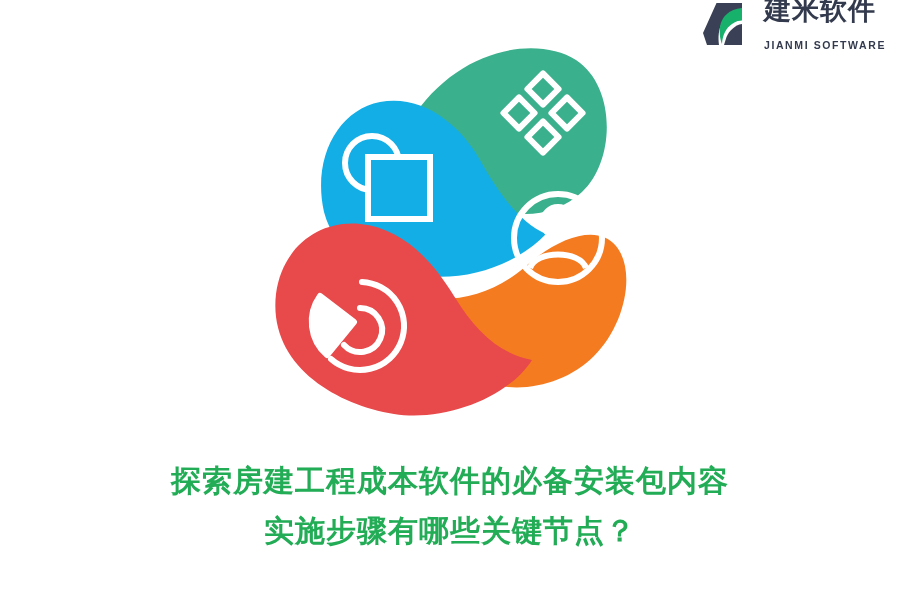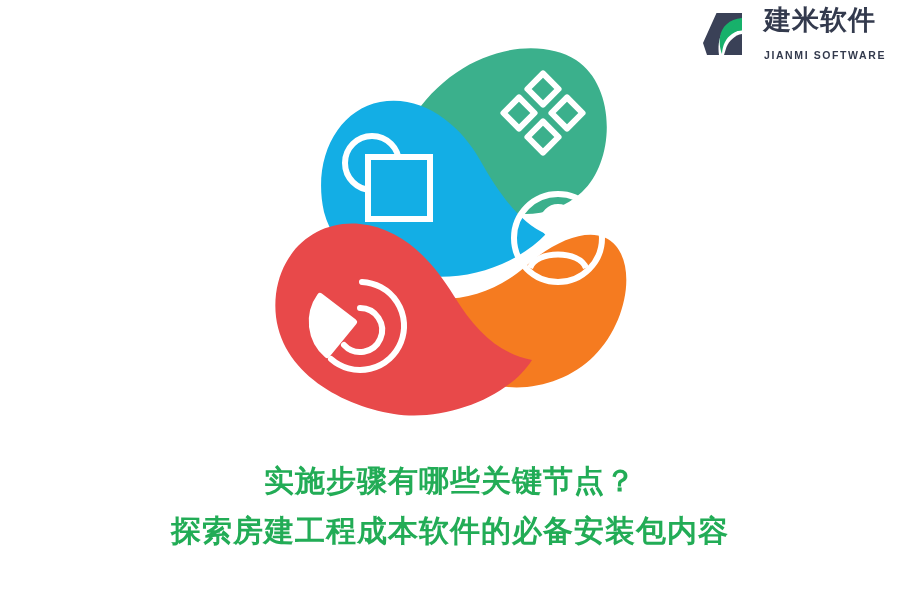--- a/index.html
+++ b/index.html
@@ -11,21 +11,21 @@
     height: 600px;
     background: #ffffff;
     font-family: "Liberation Sans", "DejaVu Sans", sans-serif;
     overflow: hidden;
     position: relative;
   }
 
   
   .brand {
     position: absolute;
-    top: 10px;
+    top: 0px;
     right: 14px;
     display: flex;
     align-items: center;
     gap: 16px;
     height: 48px;
   }
   .brand-mark {
     width: 46px;
     height: 44px;
     flex: 0 0 auto;
@@ -169,15 +169,15 @@
         <path d="M98 240 A 44 44 0 1 1 67 317"></path>
         <path d="M96 266 A 22 22 0 1 1 80 303"></path>
         <path d="M56 254 A 44 44 0 0 0 63 313 L 90 280 Z" fill="#ffffff" stroke="#ffffff" stroke-width="6" stroke-linejoin="round"></path>
       </g>
     </g>
 
   </svg>
 </div>
 
 <div class="headline">
+  <div class="headline-line">探索房建工程成本软件的必备安装包内容</div>
   <div class="headline-line">实施步骤有哪些关键节点？</div>
-  <div class="headline-line">探索房建工程成本软件的必备安装包内容</div>
 </div>
 
 </body></html>

